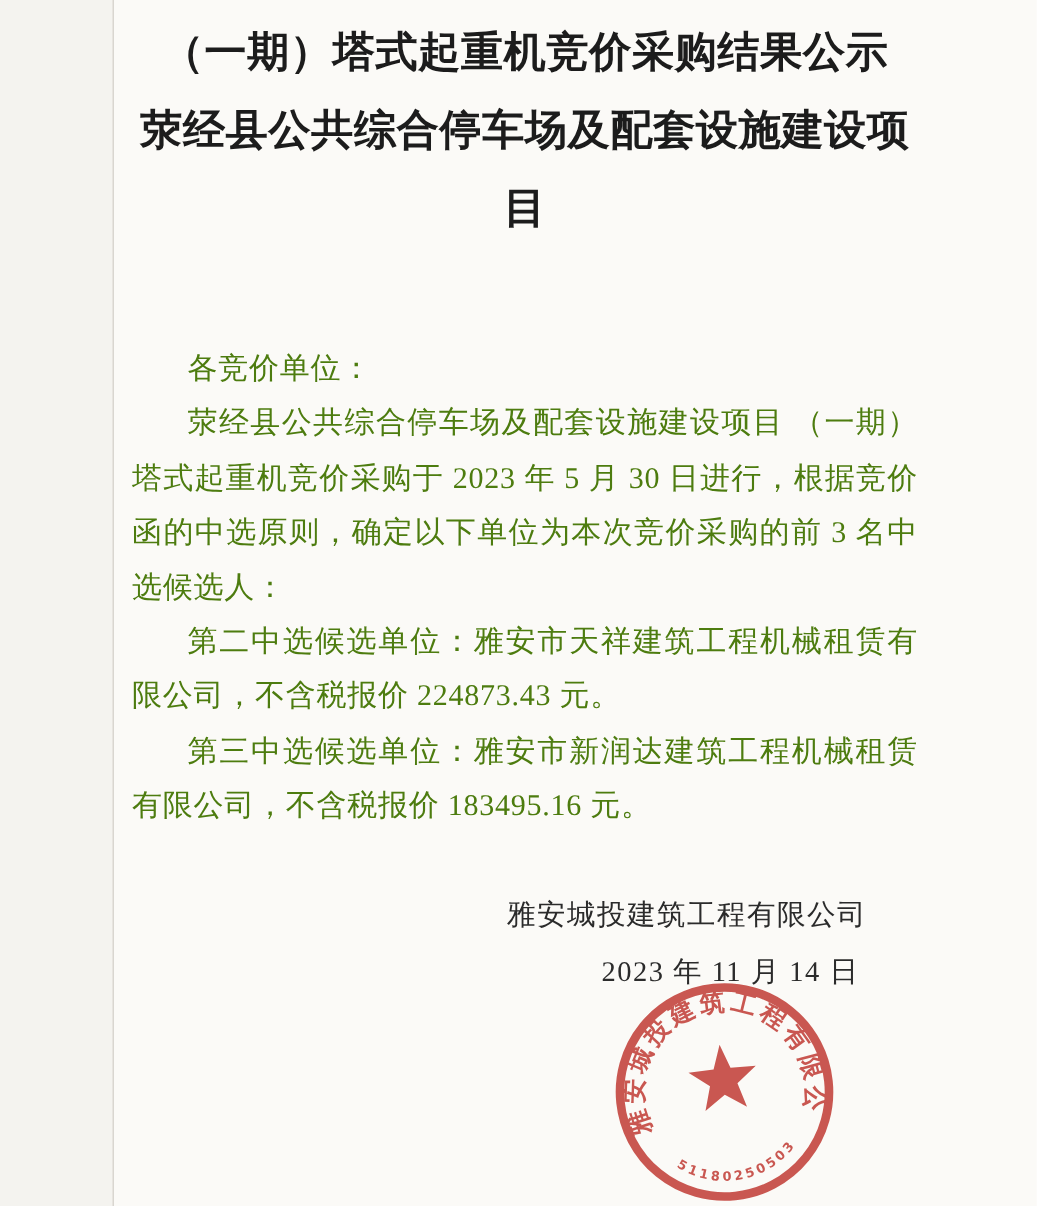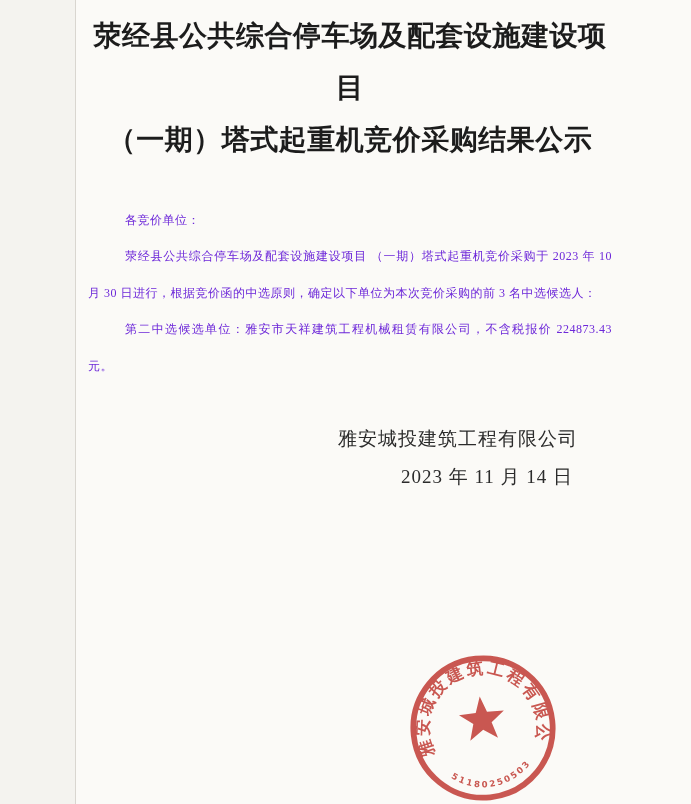--- a/index.html
+++ b/index.html
@@ -26,26 +26,26 @@
   .title {
     margin-top: 10px;
     font-size: 28px;
     font-weight: bold;
     line-height: 52px;
     text-align: center;
     color: #1c1c1c;
     letter-spacing: 0.5px;
   }
   .body-text {
-    margin-top: 36px;
-    font-size: 12px;
+    margin-top: 62px;
+    font-size: 20px;
     line-height: 36.4px;
     text-align: justify;
     letter-spacing: 0.5px;
-    color: #6d28d9;
+    color: #4d7c0f;
   }
   .body-text p { text-indent: 37px; }
   .signature {
     margin-top: 40px;
     text-align: right;
     font-size: 19px;
     color: #2b2b2b;
     letter-spacing: 1px;
   }
   .signature .company { padding-right: 34px; line-height: 30px; }
@@ -59,28 +59,29 @@
     pointer-events: none;
   }
 </style>
 </head>
 <body>
 
 <div class="scan-strip"></div>
 
 <div class="doc">
   <div class="title">
+    <div>（一期）塔式起重机竞价采购结果公示</div>
     <div>荥经县公共综合停车场及配套设施建设项目</div>
-    <div>（一期）塔式起重机竞价采购结果公示</div>
   </div>
 
   <div class="body-text">
     <p>各竞价单位：</p>
-    <p>荥经县公共综合停车场及配套设施建设项目 （一期）塔式起重机竞价采购于 2023 年 10 月 30 日进行，根据竞价函的中选原则，确定以下单位为本次竞价采购的前 3 名中选候选人：</p>
+    <p>荥经县公共综合停车场及配套设施建设项目 （一期）塔式起重机竞价采购于 2023 年 5 月 30 日进行，根据竞价函的中选原则，确定以下单位为本次竞价采购的前 3 名中选候选人：</p>
     <p>第二中选候选单位：雅安市天祥建筑工程机械租赁有限公司，不含税报价 224873.43 元。</p>
+    <p>第三中选候选单位：雅安市新润达建筑工程机械租赁有限公司，不含税报价 183495.16 元。</p>
   </div>
 
   <div class="signature">
     <div class="company">雅安城投建筑工程有限公司</div>
     <div class="date">2023 年 11 月 14 日</div>
   </div>
 </div>
 
 <svg class="stamp" viewBox="0 0 220 220" aria-hidden="true">
   <defs>

